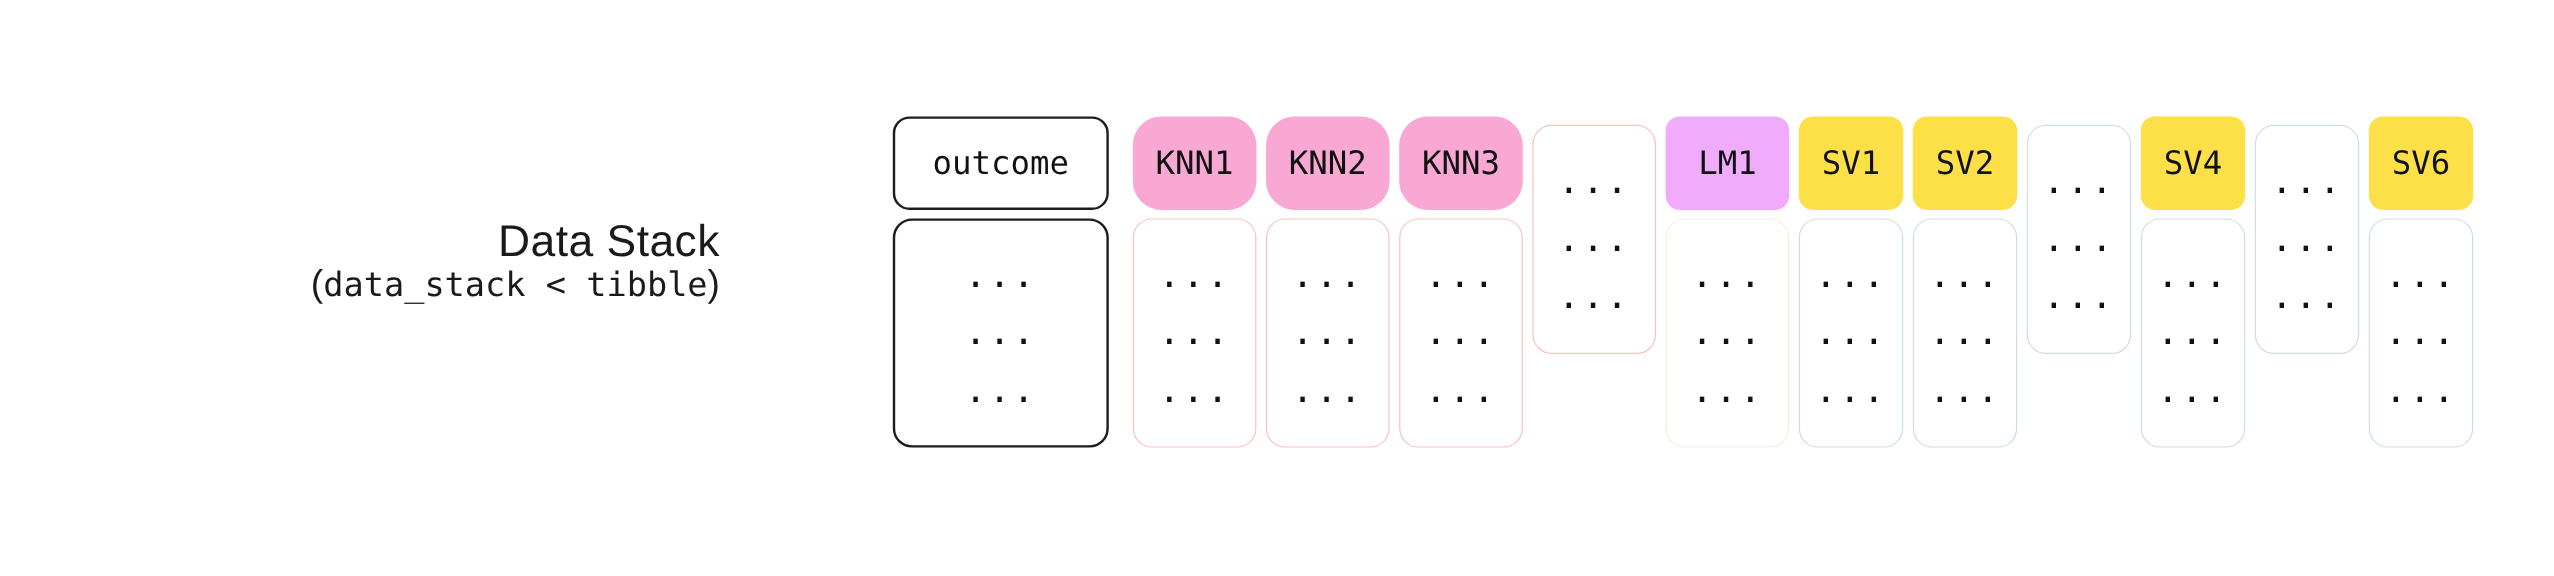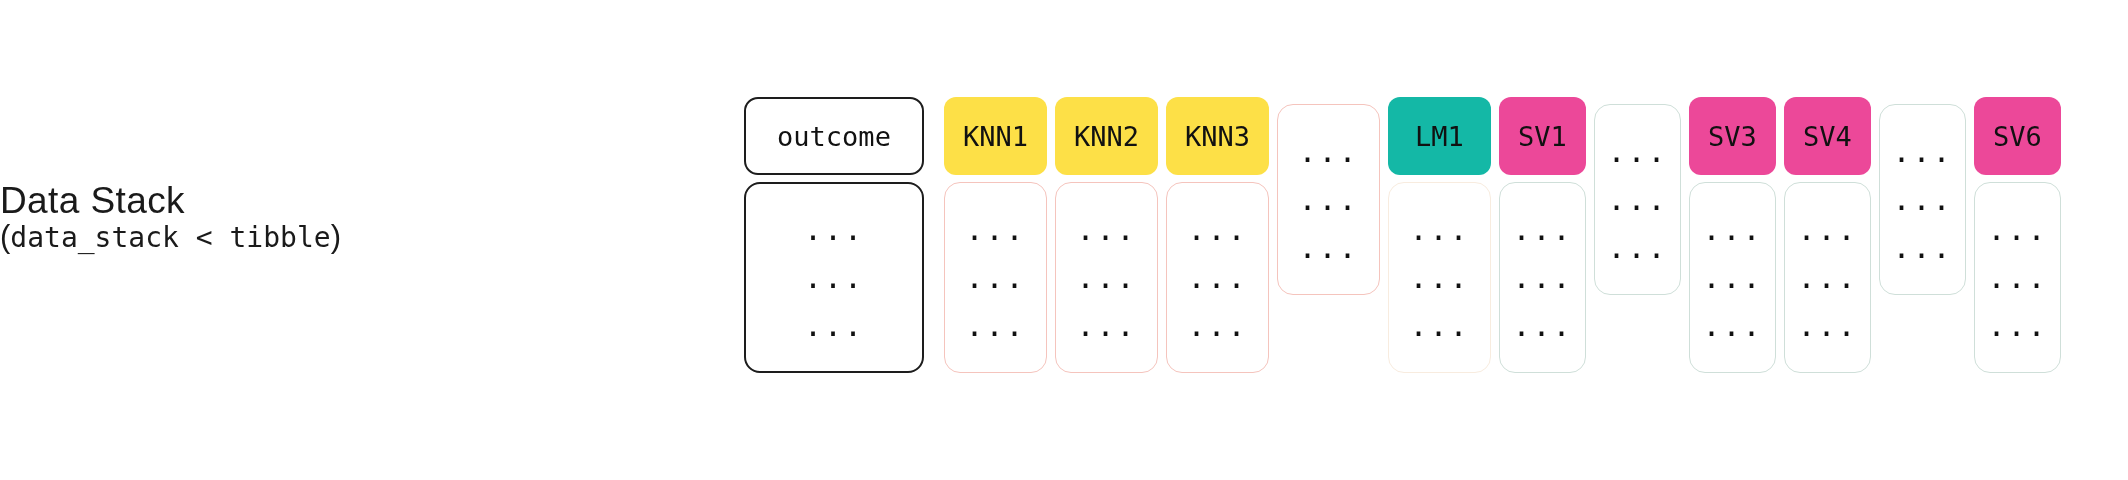--- a/index.html
+++ b/index.html
@@ -9,21 +9,21 @@
     font-family:"Liberation Sans", sans-serif;
     overflow:hidden;
   }
   #stage{position:relative;width:2128px;height:480px;}
 
   
   #label-block{
     position:absolute;
     left:0px; top:182px;
     width:600px;
-    text-align:left;
+    text-align:right;
   }
   #diagram-title{
     font-family:"Liberation Sans", sans-serif;
     font-size:37px;
     font-weight:400;
     color:#1a1a1a;
     letter-spacing:.4px;
     line-height:1.05;
   }
   #diagram-subtitle{
@@ -92,45 +92,45 @@
   }
   .col-outcome .body{
     width:180px;
     border:2px solid #1d1d1d;
     border-radius:16px;
   }
 
   
   .col-knn .head{
     width:103px;
-    background:#fde047;
-    border-radius:12px;
+    background:#f9a8d4;
+    border-radius:24px;
   }
   .col-knn .body{
     width:103px;
     border:1.5px solid #f5c4bd;
     border-radius:16px;
   }
 
   
   .col-lm .head{
     width:103px;
-    background:#14b8a6;
+    background:#f0abfc;
     border-radius:12px;
   }
   .col-lm .body{
     width:103px;
     border:1.5px solid #f8ecdf;
     border-radius:16px;
   }
 
   
   .col-sv .head{
     width:87px;
-    background:#ec4899;
+    background:#fde047;
     border-radius:12px;
   }
   .col-sv .body{
     width:87px;
     border:1.5px solid #cfdfd9;
     border-radius:16px;
   }
 </style>
 </head>
 <body>
@@ -201,29 +201,29 @@
       <div class="column col-sv">
         <div class="head">SV1</div>
         <div class="body">
           <div class="dots">...</div>
           <div class="dots">...</div>
           <div class="dots">...</div>
         </div>
       </div>
       <div class="col-gap"></div>
       <div class="column col-sv">
-        <div class="body">
-          <div class="dots">...</div>
-          <div class="dots">...</div>
-          <div class="dots">...</div>
-        </div>
-      </div>
-      <div class="col-gap"></div>
-      <div class="column col-sv">
-        <div class="head">SV3</div>
+        <div class="head">SV2</div>
+        <div class="body">
+          <div class="dots">...</div>
+          <div class="dots">...</div>
+          <div class="dots">...</div>
+        </div>
+      </div>
+      <div class="col-gap"></div>
+      <div class="column col-sv">
         <div class="body">
           <div class="dots">...</div>
           <div class="dots">...</div>
           <div class="dots">...</div>
         </div>
       </div>
       <div class="col-gap"></div>
       <div class="column col-sv">
         <div class="head">SV4</div>
         <div class="body">

